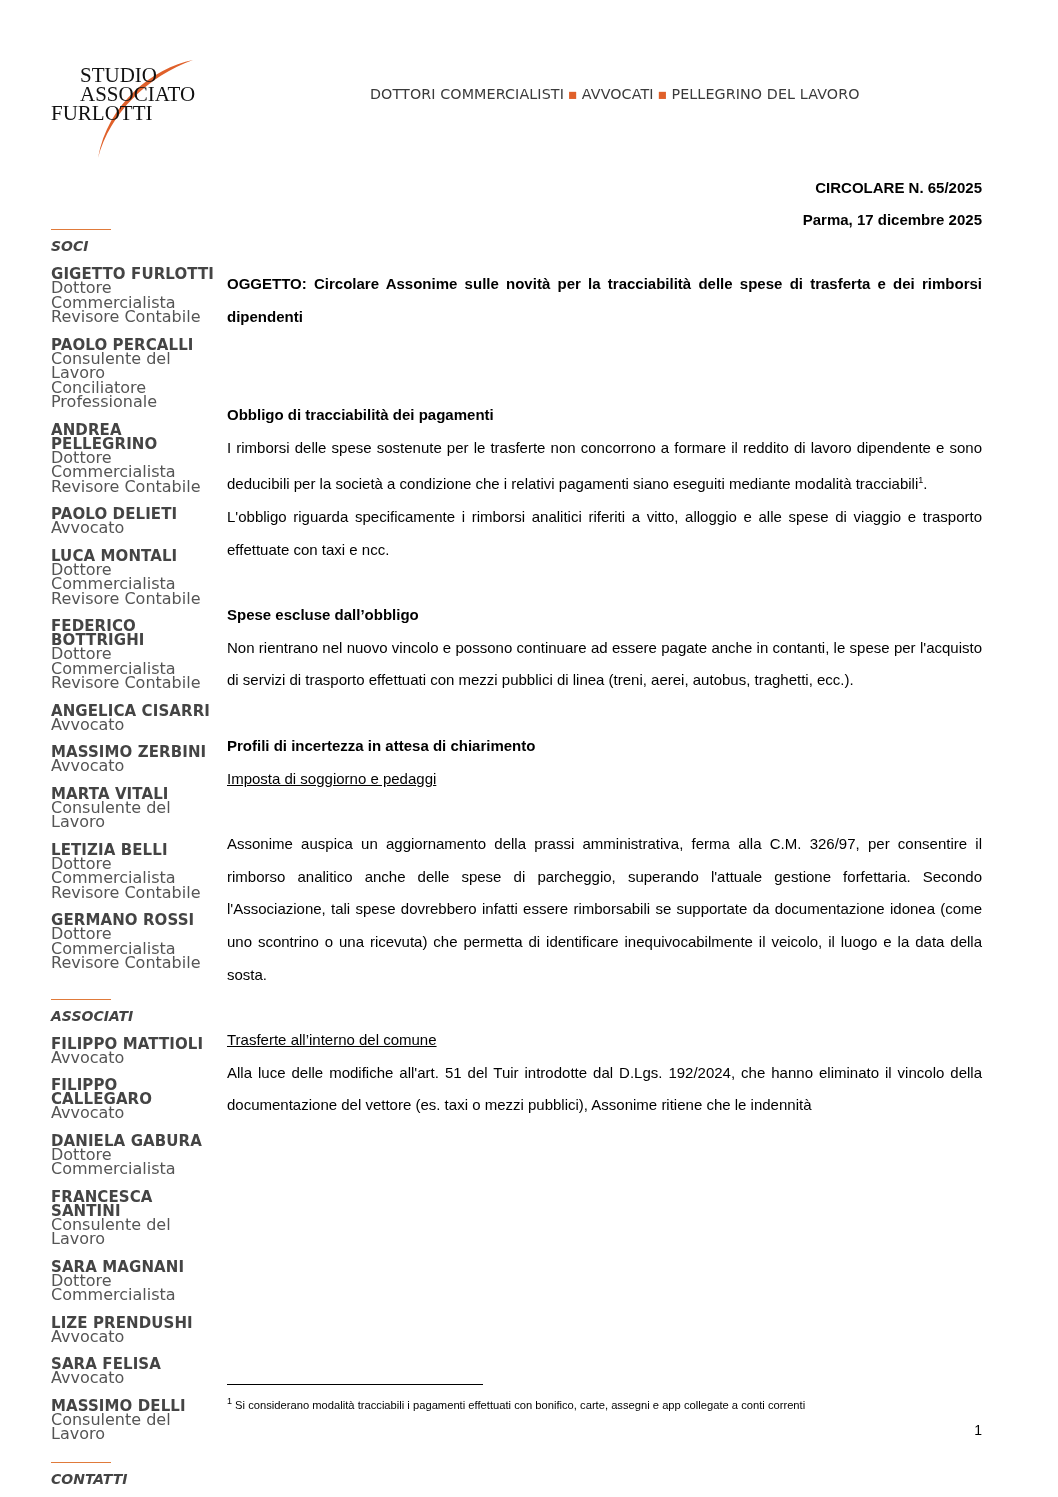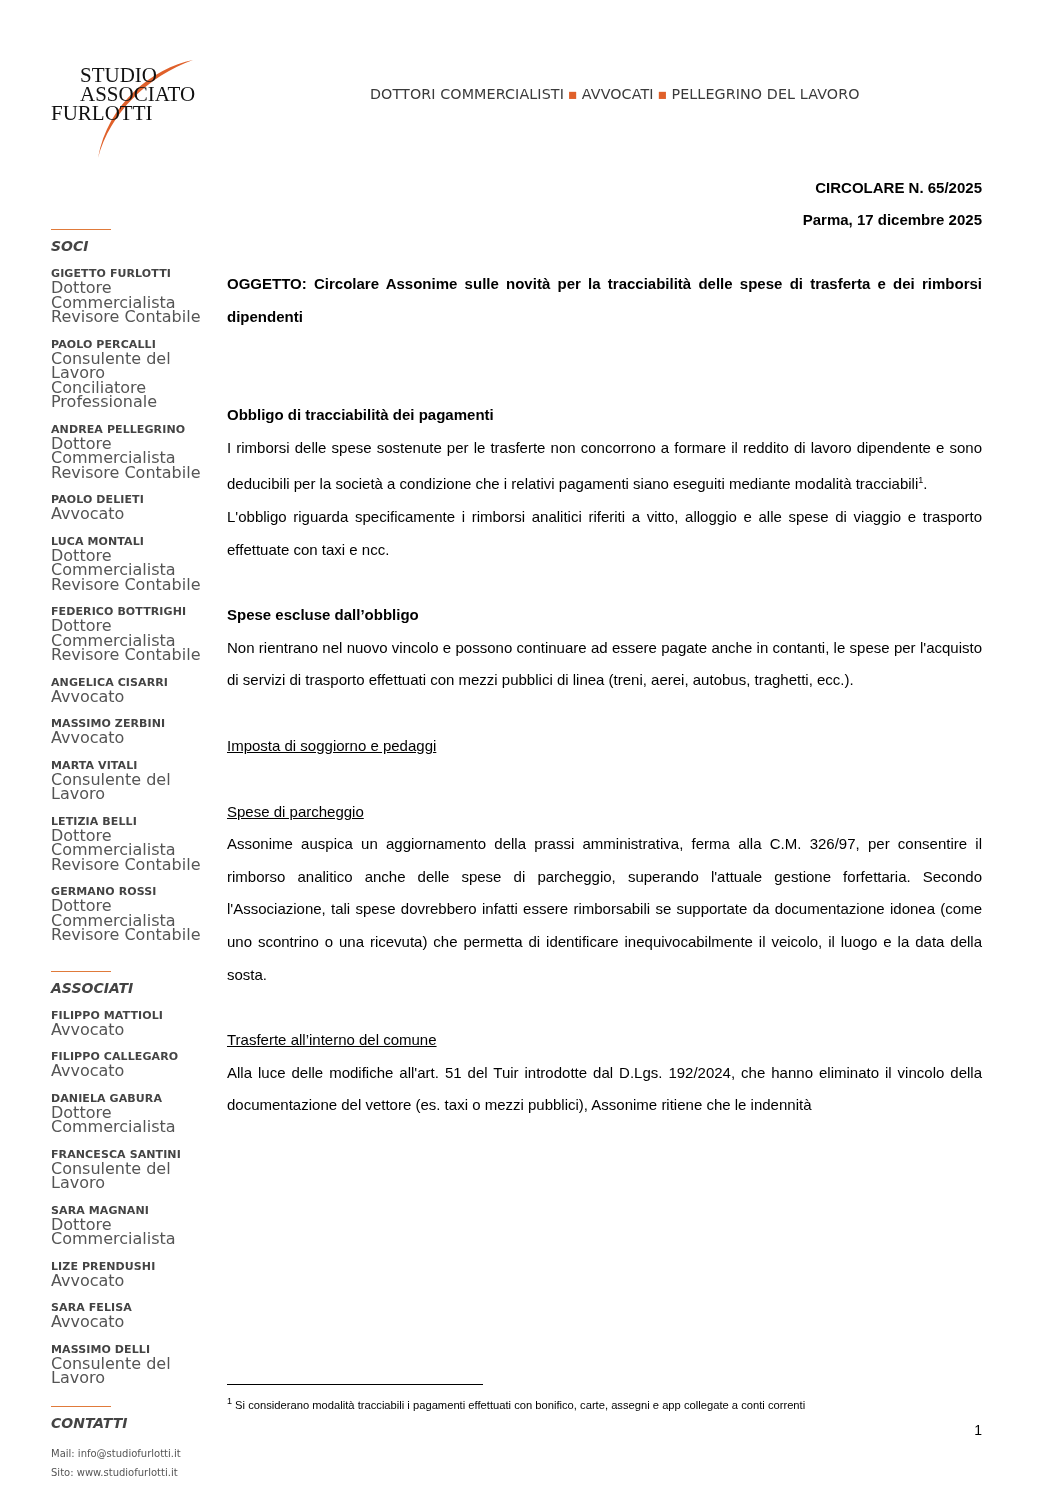--- a/index.html
+++ b/index.html
@@ -7,21 +7,21 @@
     .logo { position: absolute; left: 48px; top: 58px; width: 170px; height: 105px; }
     .logo svg { position: absolute; left: 0; top: 0; }
     .logo-line { position: absolute; font-family: "Liberation Serif", serif; font-size: 21px; line-height: 19px; color: #111; letter-spacing: 0px; }
     .tagline { position: absolute; left: 370px; top: 86px; font-family: "DejaVu Sans", sans-serif; font-size: 14.3px; color: #3a3a3a; letter-spacing: 0.1px; white-space: nowrap; }
     .tagline .dot { color: #e0602a; margin: 0 4px; }
 
     .sidebar { position: absolute; left: 51px; top: 229px; width: 170px; font-family: "DejaVu Sans", sans-serif; color: #444; }
     .rule { width: 60px; height: 1px; background: #e07a3a; margin-bottom: 8px; }
     .sec-title { font-size: 14px; font-weight: bold; font-style: italic; color: #444; margin-bottom: 13px; }
     .member { margin-bottom: 13px; }
-    .member .name { font-size: 11px; font-weight: bold; color: #444; line-height: 14px; letter-spacing: 0.1px; }
+    .member .name { font-size: 15px; font-weight: bold; color: #444; line-height: 14px; letter-spacing: 0.1px; }
     .member .role { font-size: 16px; color: #555; line-height: 14.5px; }
     .contact-mail { font-size: 10px; color: #555; line-height: 19px; }
 
     .main { position: absolute; left: 227px; width: 755px; font-family: "Liberation Sans", sans-serif; font-size: 15px; }
     .circ { position: absolute; right: 76px; font-family: "Liberation Sans", sans-serif; font-weight: bold; font-size: 15px; text-align: right; }
     p.body { margin: 0; text-align: justify; line-height: 32.6px; font-size: 15px; }
     .h { font-weight: bold; line-height: 32.6px; }
     .u { text-decoration: underline; line-height: 32.6px; }
     sup { font-size: 9px; }
     .fn-rule { position: absolute; left: 227px; top: 1384px; width: 256px; height: 1px; background: #000; }
@@ -153,23 +153,23 @@
   <p class="body" style="font-weight:bold;">OGGETTO: Circolare Assonime sulle novità per la tracciabilità delle spese di trasferta e dei rimborsi dipendenti</p>
   <div style="height:33px;"></div>
   <div style="height:33px;"></div>
   <div class="h">Obbligo di tracciabilità dei pagamenti</div>
   <p class="body"><span>I rimborsi delle spese sostenute per le trasferte non concorrono a formare il reddito di lavoro dipendente e sono deducibili per la società a condizione che i relativi pagamenti siano eseguiti mediante modalità tracciabili</span><sup>1</sup><span>.</span></p>
   <p class="body">L'obbligo riguarda specificamente i rimborsi analitici riferiti a vitto, alloggio e alle spese di viaggio e trasporto effettuate con taxi e ncc.</p>
   <div style="height:33px;"></div>
   <div class="h">Spese escluse dall’obbligo</div>
   <p class="body">Non rientrano nel nuovo vincolo e possono continuare ad essere pagate anche in contanti, le spese per l'acquisto di servizi di trasporto effettuati con mezzi pubblici di linea (treni, aerei, autobus, traghetti, ecc.).</p>
   <div style="height:33px;"></div>
+  <div class="h">Profili di incertezza in attesa di chiarimento</div>
   <div class="u">Imposta di soggiorno e pedaggi</div>
   <div style="height:33px;"></div>
-  <div class="u">Spese di parcheggio</div>
   <p class="body">Assonime auspica un aggiornamento della prassi amministrativa, ferma alla C.M. 326/97, per consentire il rimborso analitico anche delle spese di parcheggio, superando l'attuale gestione forfettaria. Secondo l'Associazione, tali spese dovrebbero infatti essere rimborsabili se supportate da documentazione idonea (come uno scontrino o una ricevuta) che permetta di identificare inequivocabilmente il veicolo, il luogo e la data della sosta.</p>
   <div style="height:33px;"></div>
   <div class="u">Trasferte all’interno del comune</div>
   <p class="body">Alla luce delle modifiche all'art. 51 del Tuir introdotte dal D.Lgs. 192/2024, che hanno eliminato il vincolo della documentazione del vettore (es. taxi o mezzi pubblici), Assonime ritiene che le indennità</p>
 </div>
 
 <div class="fn-rule"></div>
 <div class="fn"><sup>1</sup><span> Si considerano modalità tracciabili i pagamenti effettuati con bonifico, carte, assegni e app collegate a conti correnti</span></div>
 <div class="pagenum">1</div>
 

